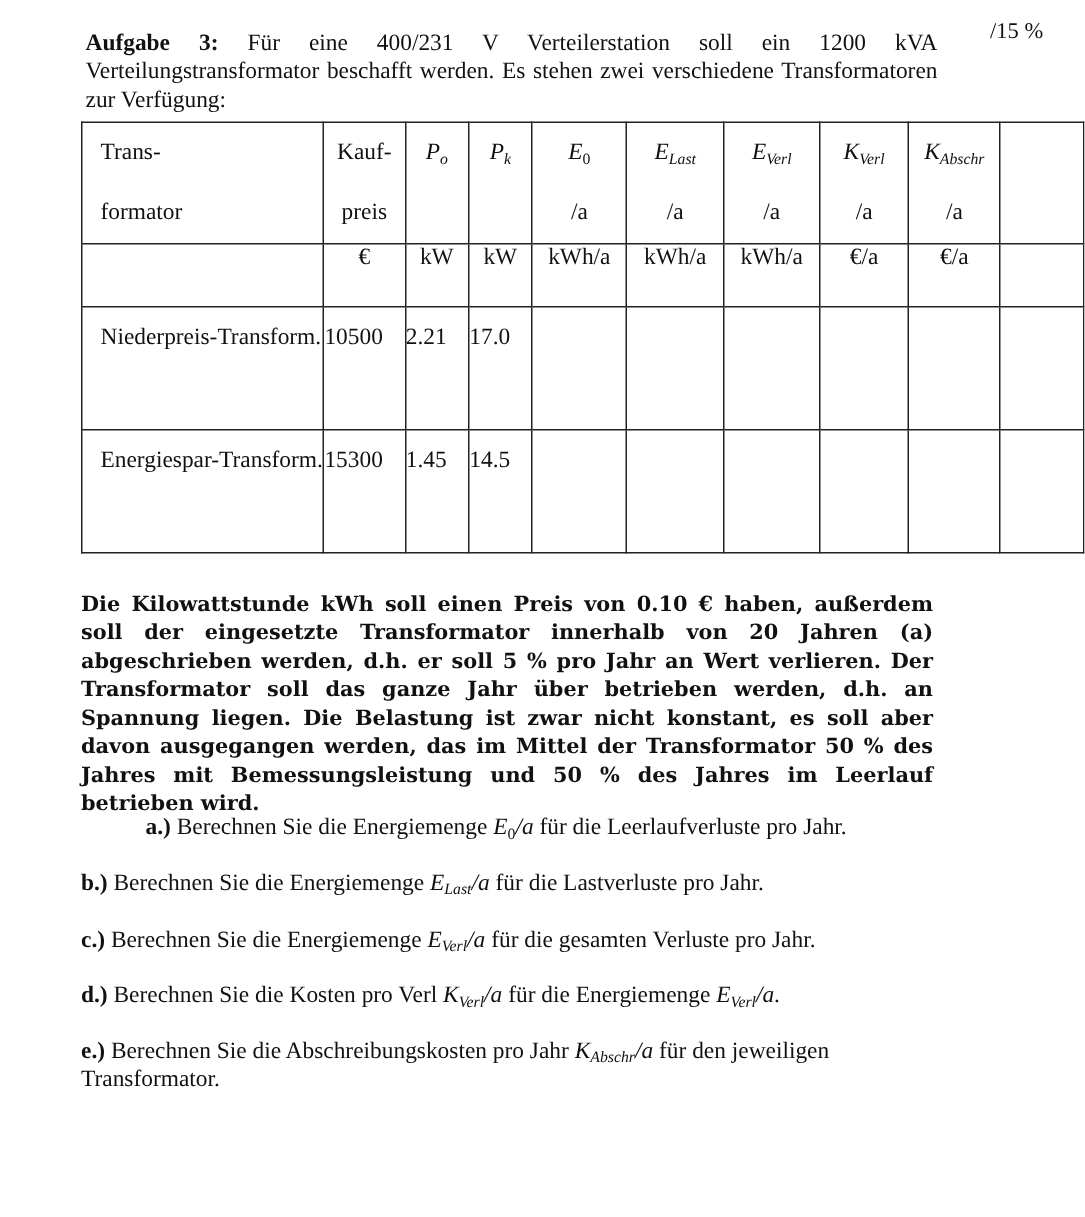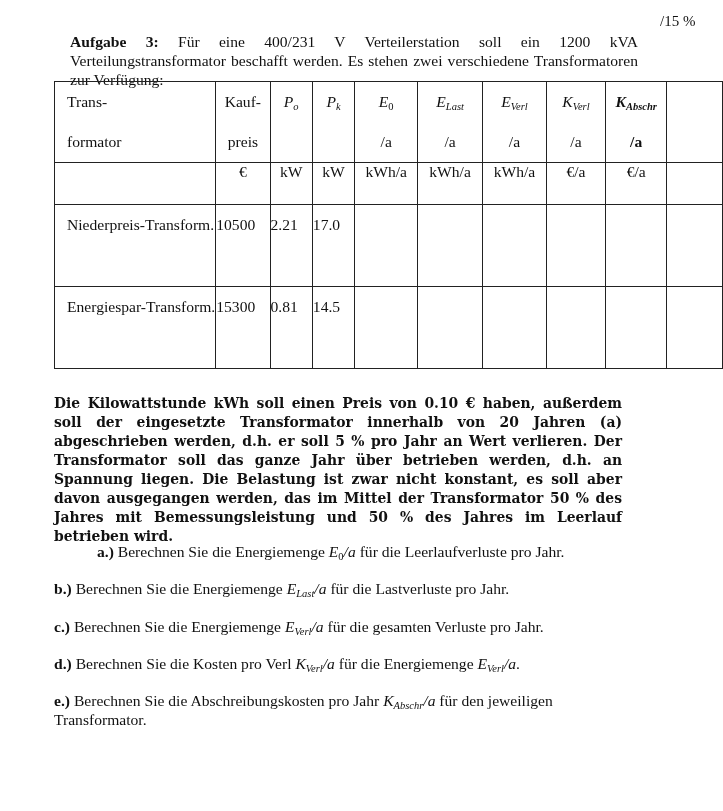--- a/index.html
+++ b/index.html
@@ -4,41 +4,41 @@
 <style>
   html, body { margin: 0; padding: 0; background: #ffffff; }
   body {
     width: 723px; height: 811px; position: relative; overflow: hidden;
     font-family: "Liberation Serif", "DejaVu Serif", serif;
     color: #111111;
   }
   .intro {
     position: absolute; left: 54px; top: 16px; width: 568px;
     font-size: 15.6px; line-height: 19px; text-align: justify;
-    margin: 16px;
+    margin: 3px;
   }
   .intro b { font-weight: bold; }
   .points {
     position: absolute; left: 660px; top: 12px;
     font-size: 15px; line-height: 19px;
   }
   table.tbl {
     position: absolute; left: 54px; top: 81px;
     border-collapse: collapse;
     font-size: 15.6px;
     padding-left: 26px;
   }
   table.tbl td {
     border: 1.4px solid #222222;
     padding: 0; vertical-align: top; text-align: center;
   }
   table.tbl td.left { text-align: left; padding-left: 12px; }
   .c0 { width: 98px; } .c1 { width: 56px; } .c2 { width: 44px; } .c3 { width: 44px; }
   .c4 { width: 66px; } .c5 { width: 68px; } .c6 { width: 67px; } .c7 { width: 64px; font-family: Liberation Serif, serif; }
-  .c8 { width: 64px; font-weight: bold; } .c9 { width: 65px; }
+  .c8 { width: 64px; } .c9 { width: 65px; }
   .hrow td { height: 80px; }
   .urow td { height: 41px; vertical-align: middle; }
   .drow td { height: 81px; }
   .two { display: flex; flex-direction: column; height: 80px; }
   .two span { display: block; height: 40px; line-height: 40px; }
   .dcell { display: flex; flex-direction: row; height: 81px; }
   .dcell span { display: block; height: 40px; line-height: 40px; }
   .i { font-style: italic; }
   sub { font-size: 10.5px; vertical-align: -3px; line-height: 0; }
   .body-text {
@@ -170,21 +170,21 @@
         </td>
     <td>
           <div class="dcell">
             <span></span>
             <span>15300</span>
           </div>
         </td>
     <td>
           <div class="dcell">
             <span></span>
-            <span>0.81</span>
+            <span>1.45</span>
           </div>
         </td>
     <td>
           <div class="dcell">
             <span></span>
             <span>14.5</span>
           </div>
         </td>
     <td></td>
     <td></td>

